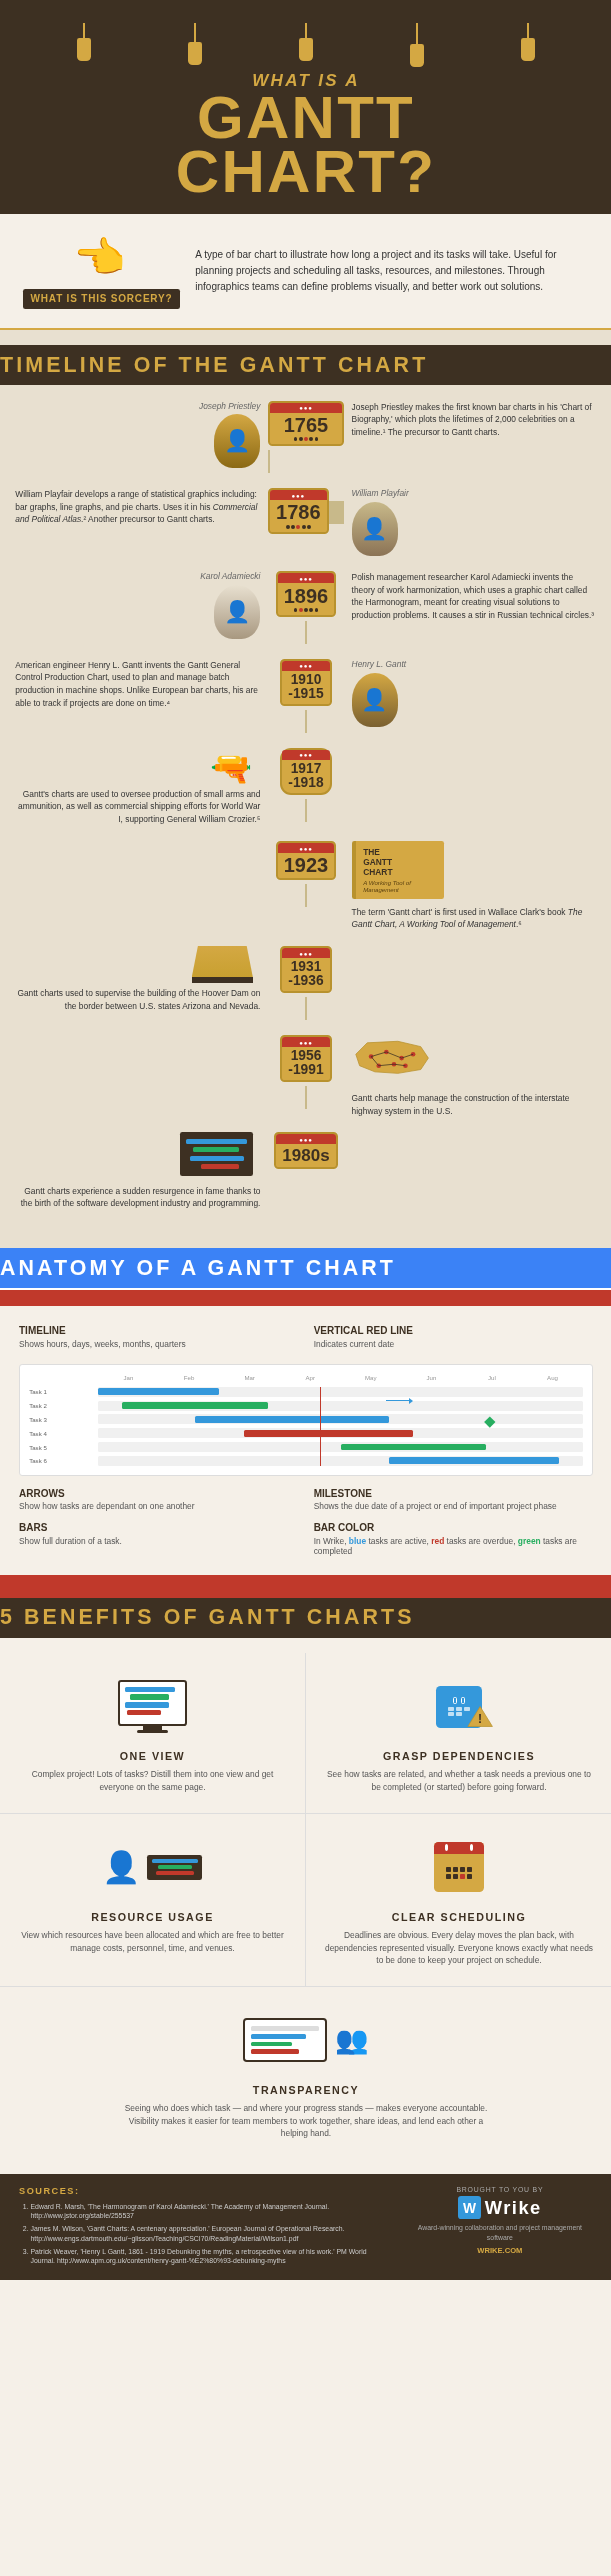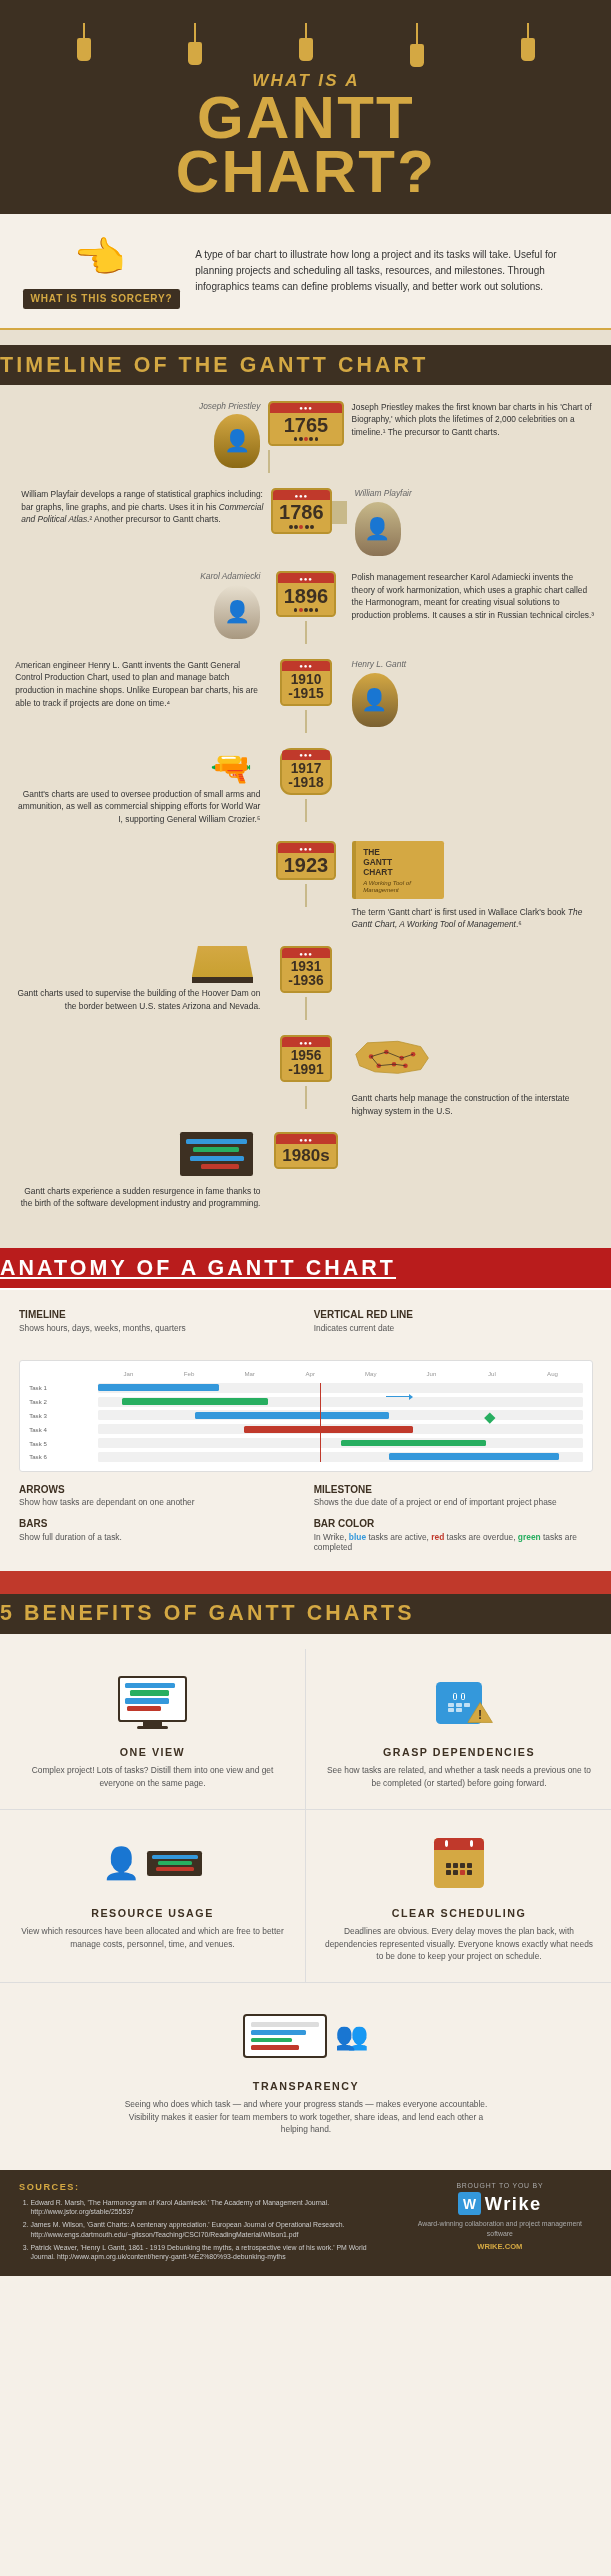--- a/index.html
+++ b/index.html
@@ -83,26 +83,25 @@
     .timeline-content {
       padding: 0 15.3px;
     }
 
     
     .anatomy-section {
       background: #c0392b;
       padding: 0 0 23px;
     }
     .anatomy-section .section-header {
-      background: #b91c1c;
+      background: #3b82f6;
       color: white;
       font-size: 21.4px;
       border-bottom: 2.3px solid white;
-      margin-bottom: 0;
-      text-decoration: underline;
+      margin-bottom: 16px;
     }
     .anatomy-content {
       background: #f5f0e8;
       margin: 0;
       padding: 19px;
     }
 
     
     .benefits-section {
       background: #f5f0e8;
@@ -228,21 +227,21 @@
             <div style="width:3.8px;height:3.8px;background:#3d3022;border-radius:50%;"></div>
           </div>
         </div>
         <div style="width:1.5px;background:#c8b98a;flex:1;min-height:23px;margin-top:3.8px;"></div>
       </div>
       <div style="flex:1;">
         <p style="font-size:8.4px;color:#333;line-height:1.5;">Joseph Priestley makes the first known bar charts in his 'Chart of Biography,' which plots the lifetimes of 2,000 celebrities on a timeline.¹ The precursor to Gantt charts.</p>
       </div>
     </div>
 
-    <div style="display:flex;gap:7.6px;margin-bottom:15.3px;align-items:flex-start;margin-left:6px;">
+    <div style="display:flex;gap:7.6px;margin-bottom:15.3px;align-items:flex-start;">
       <div style="flex:1;">
         <p style="font-size:8.4px;color:#333;line-height:1.5;">William Playfair develops a range of statistical graphics including: bar graphs, line graphs, and pie charts. Uses it in his <em>Commercial and Political Atlas</em>.² Another precursor to Gantt charts.</p>
       </div>
       <div style="display:flex;align-items:center;min-width:76px;">
         <div style="background:#d4a843;border-radius:4.6px;padding:3.1px 6.1px;border:2.3px solid #b8922e;text-align:center;">
           <div style="background:#c0392b;color:white;font-size:6.1px;font-weight:bold;margin:-3.1px -6.1px 2.3px;padding:1.5px;border-radius:3.1px 3.1px 0 0;letter-spacing:0.8px;">●●●</div>
           <div style="font-size:20px;font-weight:900;color:#3d3022;line-height:1;">1786</div>
           <div style="display:flex;gap:1.5px;justify-content:center;margin-top:2.3px;">
             <div style="width:3.8px;height:3.8px;background:#3d3022;border-radius:50%;"></div>
             <div style="width:3.8px;height:3.8px;background:#3d3022;border-radius:50%;"></div>
@@ -409,21 +408,21 @@
       <div style="flex:1;"></div>
     </div>
 
   </div>
 </div>
 
 <div class="anatomy-section">
   <div class="section-header">Anatomy of a Gantt Chart</div>
   <div class="anatomy-content">
 
-    <div style="display:grid;grid-template-columns:1fr 1fr;gap:15.3px;margin-bottom:27px;">
+    <div style="display:grid;grid-template-columns:1fr 1fr;gap:15.3px;margin-bottom:15px;">
       <div>
         <div style="font-weight:bold;color:#3d3022;font-size:10px;text-transform:uppercase;margin-bottom:2.3px;">Timeline</div>
         <div style="font-size:8.4px;color:#555;">Shows hours, days, weeks, months, quarters</div>
       </div>
       <div>
         <div style="font-weight:bold;color:#3d3022;font-size:10px;text-transform:uppercase;margin-bottom:2.3px;">Vertical Red Line</div>
         <div style="font-size:8.4px;color:#555;">Indicates current date</div>
       </div>
     </div>
 

